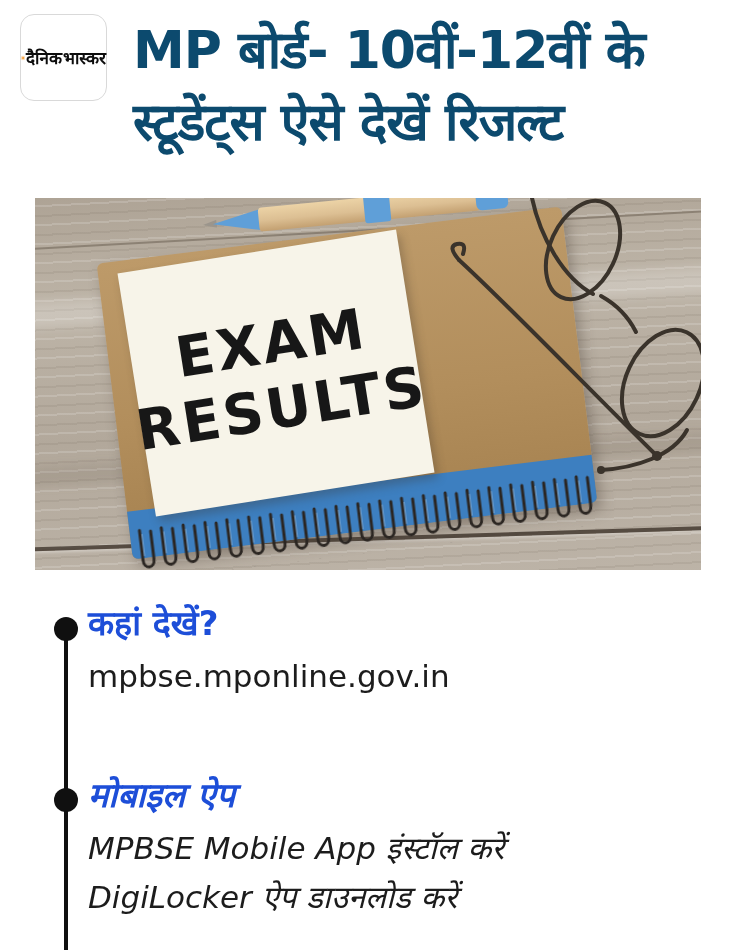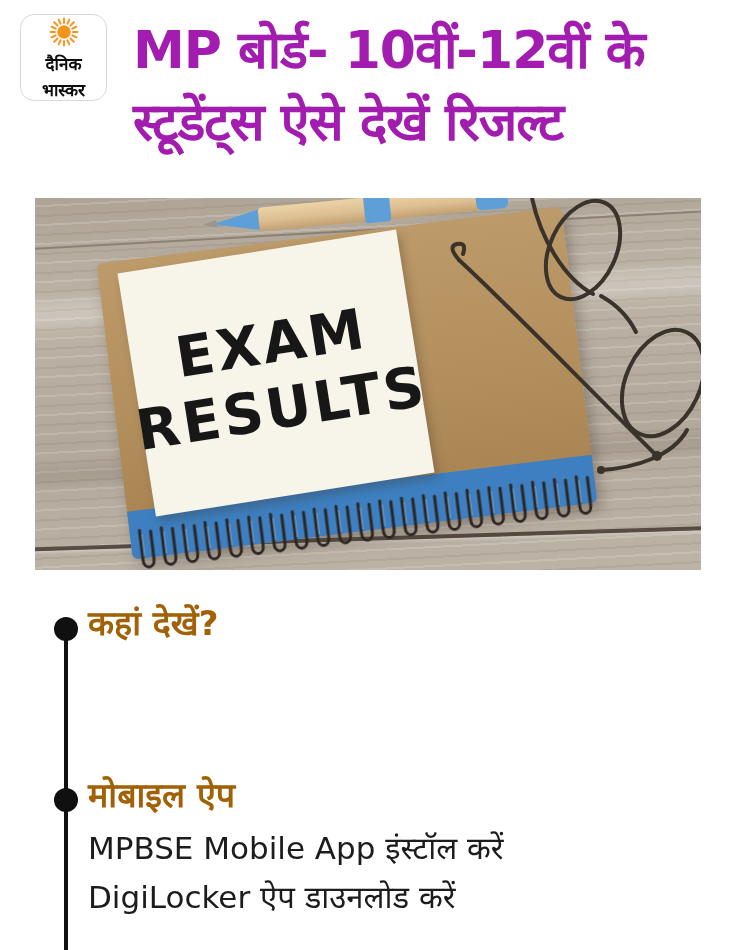--- a/index.html
+++ b/index.html
@@ -6,30 +6,30 @@
   html,body { width:730px; height:950px; }
   body {
     position:relative; background:#ffffff; overflow:hidden;
     font-family:"DejaVu Sans","Liberation Sans",sans-serif; color:#111;
   }
 
   
   .logo {
     position:absolute; left:20px; top:14px; width:87px; height:87px;
     background:#fff; border:1px solid #d9d9d9; border-radius:14px;
-    display:flex; flex-direction:column; align-items:center; justify-content:space-between;
+    display:flex; flex-direction:row; align-items:center; justify-content:flex-end;
     gap:1px; padding-top:2px;
   }
   .logo .sun { width:30px; height:30px; margin-bottom:1px; }
   .logo .brand-line {
     font-weight:800; font-size:17px; line-height:19px; color:#0d0d0d; letter-spacing:0;
   }
   .headline {
     position:absolute; left:133px; top:14px; width:590px;
-    font-weight:800; font-size:52px; line-height:72px; color:#a21caf;
+    font-weight:800; font-size:52px; line-height:72px; color:#0c4a6e;
     letter-spacing:-1px;
   }
   .headline .hl { white-space:nowrap; }
 
   
   .photo {
     position:absolute; left:35px; top:198px; width:666px; height:372px;
     background:#b6ada1; overflow:hidden;
   }
   .wood-grain {
@@ -93,22 +93,22 @@
   .glasses-layer { position:absolute; inset:0; pointer-events:none; }
 
   
   .timeline-line { position:absolute; left:64px; top:628px; width:4px; height:322px; background:#101010; }
   .tl-dot { position:absolute; left:54px; width:24px; height:24px; border-radius:50%; background:#101010; }
   .dot-1 { top:617px; }
   .dot-2 { top:788px; }
 
   .tl-section { position:absolute; left:88px; width:620px; }
   .sec-1 { top:600px; }
-  .sec-2 { top:772px; }
-  .tl-title { font-weight:800; font-size:34px; line-height:46px; color:#a16207; margin-bottom:6px; }
+  .sec-2 { top:772px;font-style:italic; }
+  .tl-title { font-weight:800; font-size:34px; line-height:46px; color:#1d4ed8; margin-bottom:6px; }
   .tl-line  { font-weight:400; font-size:31px; line-height:49px; color:#1c1c1c; }
 </style>
 </head>
 <body>
 
 <header>
   <div class="logo">
     <svg class="sun" viewBox="0 0 40 40">
       <g fill="#f7941d">
         <circle cx="20" cy="20" r="9"></circle>
@@ -196,19 +196,20 @@
     <circle cx="566" cy="272" r="4" fill="#3a332b"></circle>
   </svg>
 </figure>
 
 <div class="timeline-line"></div>
 <div class="tl-dot dot-1"></div>
 <div class="tl-dot dot-2"></div>
 
 <section class="tl-section sec-1">
   <div class="tl-title">कहां देखें?</div>
+  <div class="tl-line">mpbse.mponline.gov.in</div>
 </section>
 
 <section class="tl-section sec-2">
   <div class="tl-title">मोबाइल ऐप</div>
   <div class="tl-line">MPBSE Mobile App इंस्टॉल करें</div>
   <div class="tl-line">DigiLocker ऐप डाउनलोड करें</div>
 </section>
 
 </body></html>

